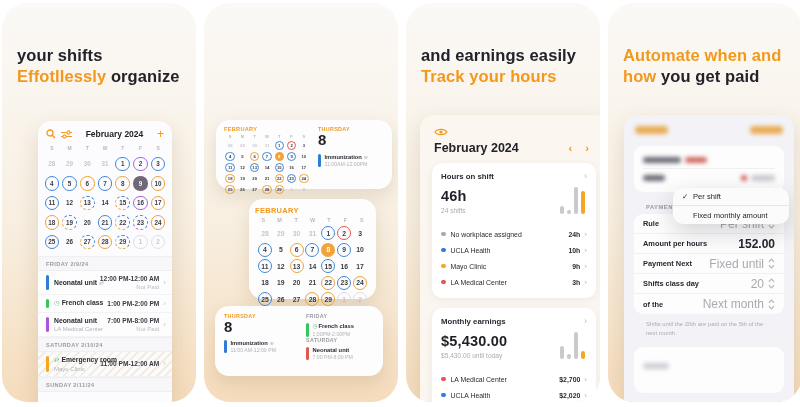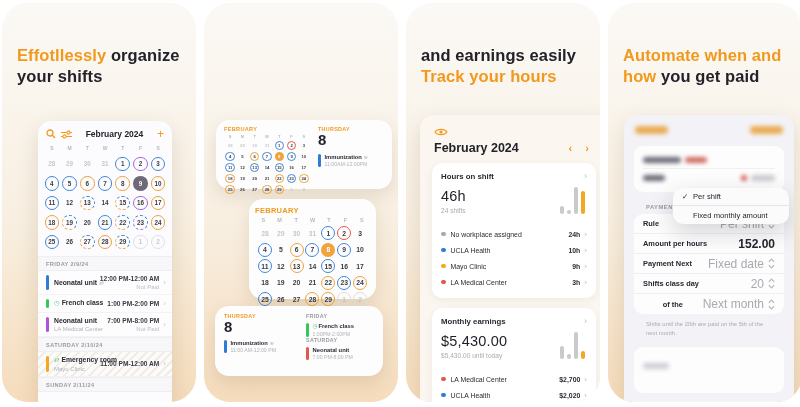--- a/index.html
+++ b/index.html
@@ -83,21 +83,21 @@
   .t-eye{margin:2px 0 4px 2px;}
   .t-head{display:flex;align-items:center;margin:2px 2px 8px 2px;}
   .t-month{flex:1;font-size:12.5px;font-weight:800;color:#23222B;}
   .t-arrows{color:#F2991D;font-size:11px;font-weight:700;letter-spacing:5px;}
   .stat-card{background:#FFFFFF;border-radius:10px;box-shadow:0 2px 8px rgba(40,30,10,.06);padding:8px 9px;margin-bottom:10px;}
   .sc-titlerow{display:flex;align-items:center;}
   .sc-title{flex:1;font-size:7.8px;font-weight:700;color:#2A2A33;}
   .sc-chev{color:#B9B9C0;font-size:9px;}
   .sc-bigrow{display:flex;align-items:flex-end;margin-top:6px;}
   .sc-bigcol{flex:1;}
-  .sc-big{font-size:14.5px;font-weight:400;color:#1E1E26;letter-spacing:.2px;}
+  .sc-big{font-size:14.5px;font-weight:700;color:#1E1E26;letter-spacing:.2px;}
   .sc-sub{font-size:6.6px;color:#ABABB2;margin-top:3px;}
   .sc-bars{display:flex;align-items:flex-end;gap:2.5px;height:27px;margin-right:2px;}
   .sc-bars i{display:block;width:4.5px;border-radius:2px;}
   .sc-rows{margin-top:12px;}
   .leg-row{display:flex;align-items:center;padding:3.5px 0;}
   .leg-dot{width:4.5px;height:4.5px;border-radius:50%;margin-right:5px;flex:0 0 auto;}
   .leg-label{flex:1;font-size:6.9px;color:#2A2A33;white-space:nowrap;}
   .leg-val{font-size:6.9px;color:#2A2A33;font-weight:600;}
   .leg-chev{color:#B9B9C0;font-size:8px;margin-left:4px;}
   
@@ -109,21 +109,21 @@
   .p4-card{background:#FDFDFE;border-radius:9px;margin:4px 10px;}
   .p4-blurcard{padding:6px 9px;}
   .p4-brow{display:flex;align-items:center;height:17px;border-bottom:1px solid #F0F0F3;}
   .p4-brow:last-child{border-bottom:none;}
   .bar-dark{height:6px;background:#6A6A74;}
   .bar-red{height:6px;background:#D06A60;}
   .bar-gray{height:6px;background:#C9C9D0;}
   .dot-red{width:6px;height:6px;border-radius:50%;background:#D8554A;}
   .p4-section{font-size:5.8px;color:#9A9AA2;letter-spacing:.5px;font-weight:700;margin:12px 0 4px 22px;}
   .form-row{display:flex;align-items:center;height:20px;padding:0 9px;border-bottom:1px solid #F0F0F3;}
-  .form-row:last-child{border-bottom:none;text-align:center;}
+  .form-row:last-child{border-bottom:none;}
   .f-label{flex:1;font-size:7.4px;color:#26262E;font-weight:600;}
   .f-val{font-size:12px;color:#A9A9B0;}
   .f-val.dark{color:#26262E;font-weight:600;}
   .f-step{margin-left:4px;display:flex;align-items:center;}
   .p4-footer{font-size:5.9px;color:#ABABB2;line-height:1.45;margin:6px 22px 10px 22px;}
   .p4-note{height:46px;padding:8px 9px;}
   .pill-gray{width:26px;height:6px;background:#CDCDD3;}
   .popup{position:absolute;right:5px;top:73px;width:116px;background:#FBFBFC;border-radius:10px;
     box-shadow:0 8px 24px rgba(20,20,30,.18);z-index:5;overflow:hidden;}
   .popup-item{display:flex;align-items:center;height:18px;padding:0 9px;font-size:7.6px;color:#26262E;border-bottom:1px solid #E6E6EA;}
@@ -131,22 +131,22 @@
   .popup-check{width:11px;font-size:7.5px;color:#26262E;}
   svg{display:block;}
 </style>
 </head>
 <body>
 
 <div class="board">
 
   <section class="panel">
     <div class="headline">
+      <div><span class="hl-orange"></span><span class="hl-dark">your shifts</span></div>
       <div><span class="hl-orange">Effotllessly</span><span class="hl-dark"> organize</span></div>
-      <div><span class="hl-orange"></span><span class="hl-dark">your shifts</span></div>
     </div>
     <div class="phone1">
       <div class="cal-top">
         <span>
           <svg width="10" height="10" viewBox="0 0 10 10">
               <circle cx="4" cy="4" r="3" fill="none" stroke="#F2991D" stroke-width="1.3"></circle>
               <line x1="6.3" y1="6.3" x2="9" y2="9" stroke="#F2991D" stroke-width="1.3"></line>
             </svg>
         </span>
         <span>
@@ -752,21 +752,21 @@
                 <path d="M1 8 L4 11 L7 8" stroke="#B9B9C0" fill="none" stroke-width="1.4"></path>
               </svg>
             </span>
           </div>
           <div class="form-row">
             <span class="f-label">Amount per hours</span>
             <span class="f-val dark">152.00</span>
           </div>
           <div class="form-row">
             <span class="f-label">Payment Next</span>
-            <span class="f-val">Fixed date</span>
+            <span class="f-val">Fixed until</span>
             <span class="f-step">
               <svg width="7" height="11" viewBox="0 0 8 12">
                 <path d="M1 4 L4 1 L7 4" stroke="#B9B9C0" fill="none" stroke-width="1.4"></path>
                 <path d="M1 8 L4 11 L7 8" stroke="#B9B9C0" fill="none" stroke-width="1.4"></path>
               </svg>
             </span>
           </div>
           <div class="form-row">
             <span class="f-label">Shifts class day</span>
             <span class="f-val">20</span>

